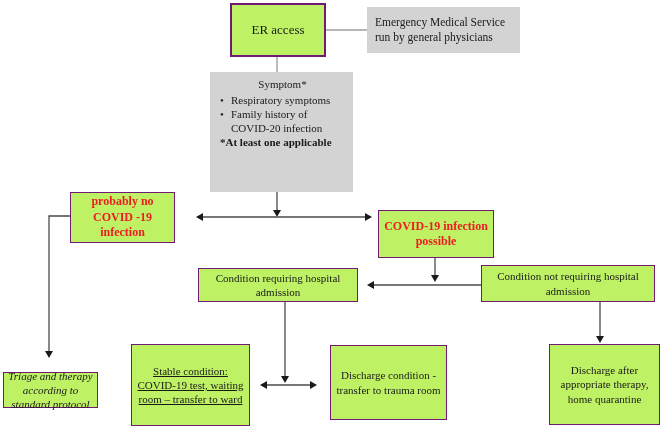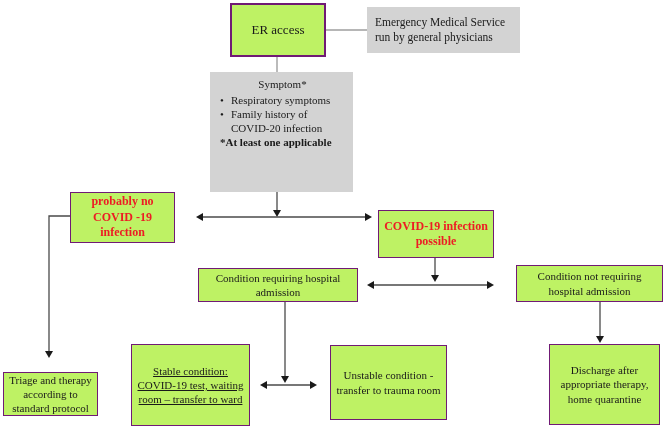--- a/index.html
+++ b/index.html
@@ -51,22 +51,22 @@
   .ems-box     { left: 367px; top: 7px;   width: 153px; height: 46px; justify-content: flex-start; text-align: left; padding: 20px 8px; font-size: 11.5px; }
   .symptom-box { left: 210px; top: 72px;  width: 143px; height: 120px; display: block; text-align: left; padding: 5px 6px 4px 8px; font-size: 11px; }
   .symptom-title { text-align: center; margin-bottom: 2px; }
   .symptom-box ul { list-style: none; margin: 0; padding: 0; }
   .symptom-box li { position: relative; padding-left: 13px; line-height: 14px; }
   .symptom-box li::before { content: "\2022"; position: absolute; left: 2px; }
   .symptom-foot { margin-top: 0; padding-left: 2px; line-height: 14px; font-weight: bold; }
   .probno-box  { left: 70px;  top: 192px; width: 105px; height: 51px; }
   .covpos-box  { left: 378px; top: 190px; width: 116px; height: 48px; margin-top: 20px; }
   .condreq-box { left: 198px; top: 268px; width: 160px; height: 34px; }
-  .condnot-box { left: 516px; top: 265px; width: 147px; height: 37px; }
-  .triage-box  { left: 3px;   top: 372px; width: 95px;  height: 44px; }
+  .condnot-box { left: 481px; top: 265px; width: 174px; height: 37px; }
+  .triage-box  { left: 3px;   top: 372px; width: 95px;  height: 36px; font-style: italic; }
   .stable-box  { left: 131px; top: 344px; width: 119px; height: 82px; text-decoration: underline; }
   .unstab-box  { left: 330px; top: 345px; width: 117px; height: 75px; padding: 2px; }
   .disch-box   { left: 549px; top: 344px; width: 111px; height: 81px; }
 </style>
 </head>
 <body>
 
 <div class="canvas">
 
   <svg class="connectors" viewBox="0 0 669 428" xmlns="http://www.w3.org/2000/svg">
@@ -138,20 +138,20 @@
 
   <div class="box bordered triage-box">
     <span>Triage and therapy according to standard protocol</span>
   </div>
 
   <div class="box bordered stable-box">
     <span>Stable condition: COVID-19 test, waiting room – transfer to ward</span>
   </div>
 
   <div class="box bordered unstab-box">
-    <span>Unstable condition - transfer to trauma room</span>
+    <span>Discharge condition - transfer to trauma room</span>
   </div>
 
   <div class="box bordered disch-box">
     <span>Discharge after appropriate therapy, home quarantine</span>
   </div>
 
 </div>
 
 </body></html>

